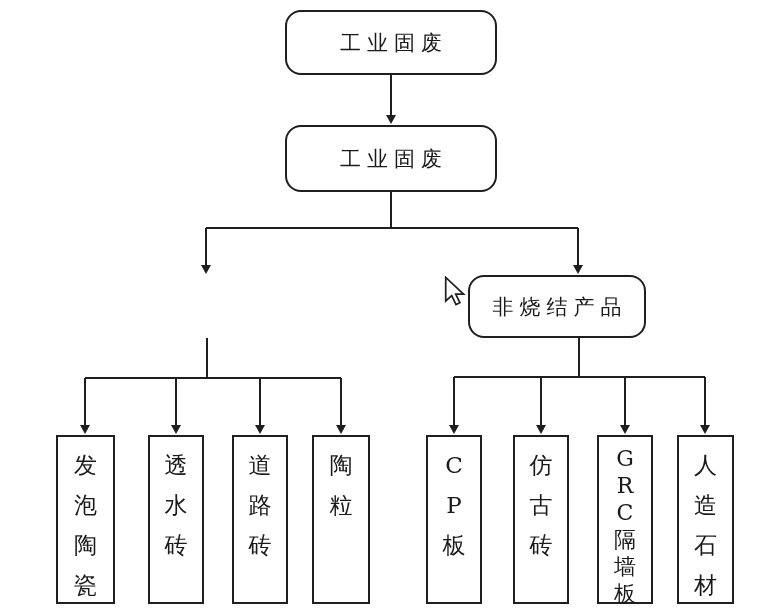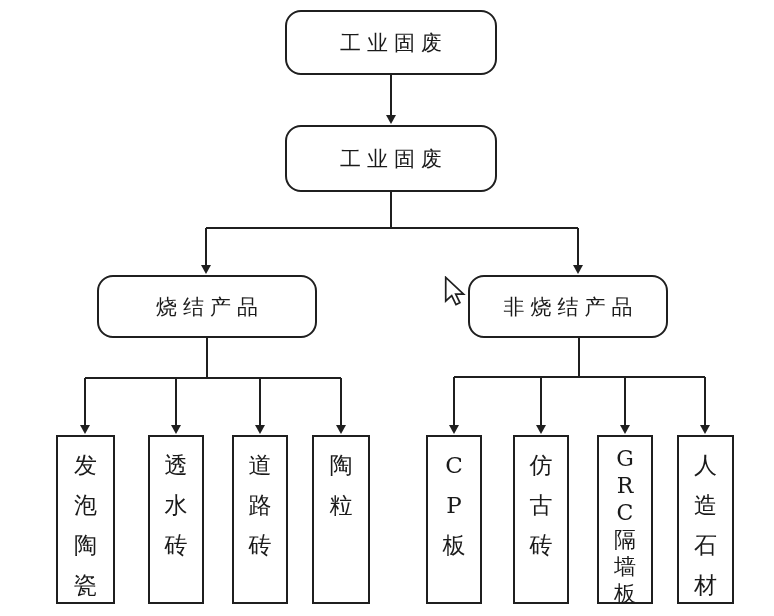--- a/index.html
+++ b/index.html
@@ -57,21 +57,21 @@
   }
   .vchar.tight {
     height: 27px;
     line-height: 27px;
     font-size: 22px;
   }
   
   .n-root      { left: 285px; top: 10px;  width: 212px; height: 65px; text-align: right; }
   .n-green     { left: 285px; top: 125px; width: 212px; height: 67px; }
   .n-sinter    { left: 97px;  top: 275px; width: 220px; height: 63px; }
-  .n-nonsinter { left: 468px; top: 275px; width: 200px; height: 63px; }
+  .n-nonsinter { left: 468px; top: 275px; width: 178px; height: 63px; }
   .n-l1 { left: 56px;  top: 435px; width: 59px; height: 169px; }
   .n-l2 { left: 148px; top: 435px; width: 56px; height: 169px; }
   .n-l3 { left: 232px; top: 435px; width: 56px; height: 169px; }
   .n-l4 { left: 312px; top: 435px; width: 58px; height: 169px; }
   .n-r1 { left: 426px; top: 435px; width: 56px; height: 169px; }
   .n-r2 { left: 513px; top: 435px; width: 56px; height: 169px; }
   .n-r3 { left: 597px; top: 435px; width: 56px; height: 169px; }
   .n-r4 { left: 677px; top: 435px; width: 57px; height: 169px; }
   .cursor {
     position: absolute;
@@ -112,23 +112,20 @@
   </svg>
 
   <div class="node rounded n-root">
     <span class="hlabel">工业固废</span>
   </div>
 
   <div class="node rounded n-green">
     <span class="hlabel">工业固废</span>
   </div>
 
-  <div class="node rounded n-sinter">
-    <span class="hlabel">烧结产品</span>
-  </div>
   <div class="node rounded n-nonsinter">
     <span class="hlabel">非烧结产品</span>
   </div>
 
   <div class="node leaf n-l1">
     <div class="vtext">
         <div class="vchar">发</div>
         <div class="vchar">泡</div>
         <div class="vchar">陶</div>
         <div class="vchar">瓷</div>

